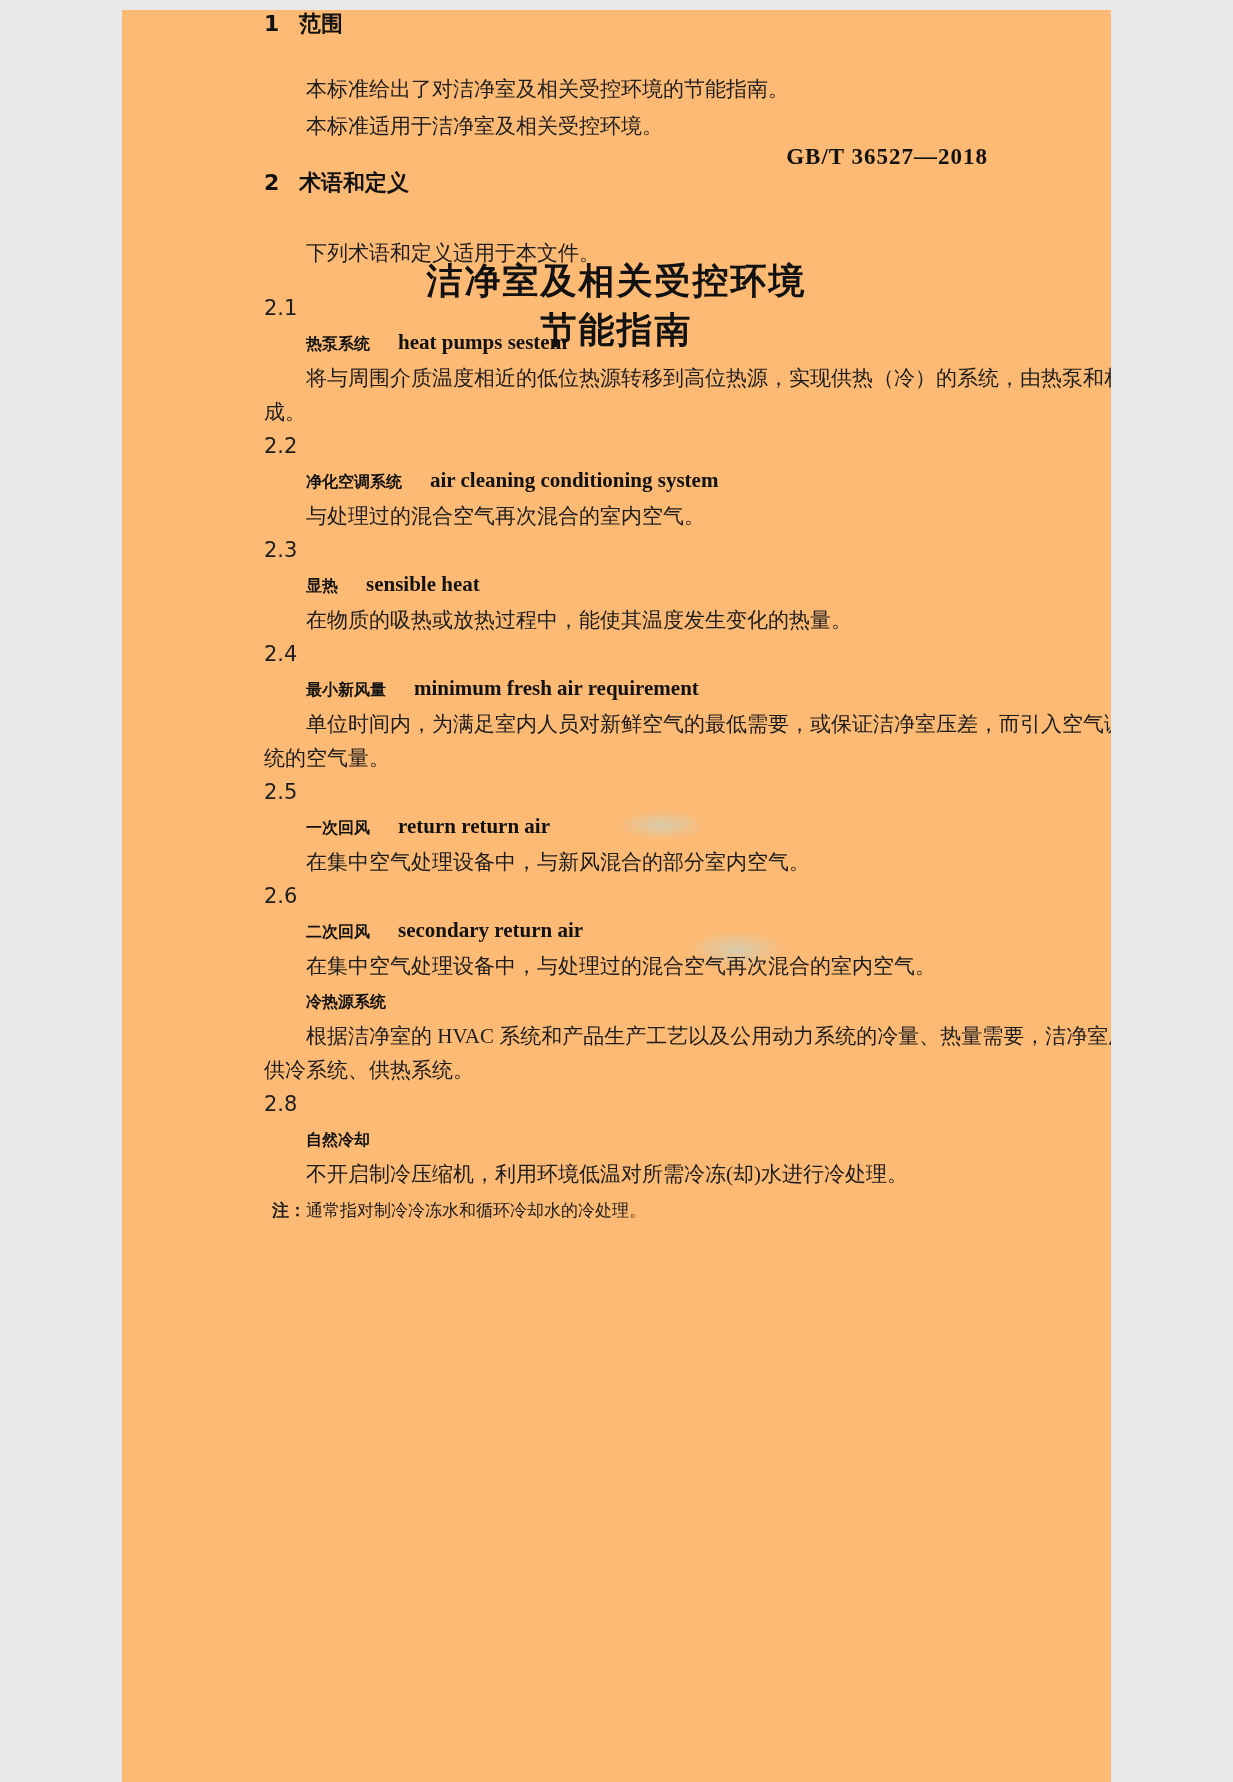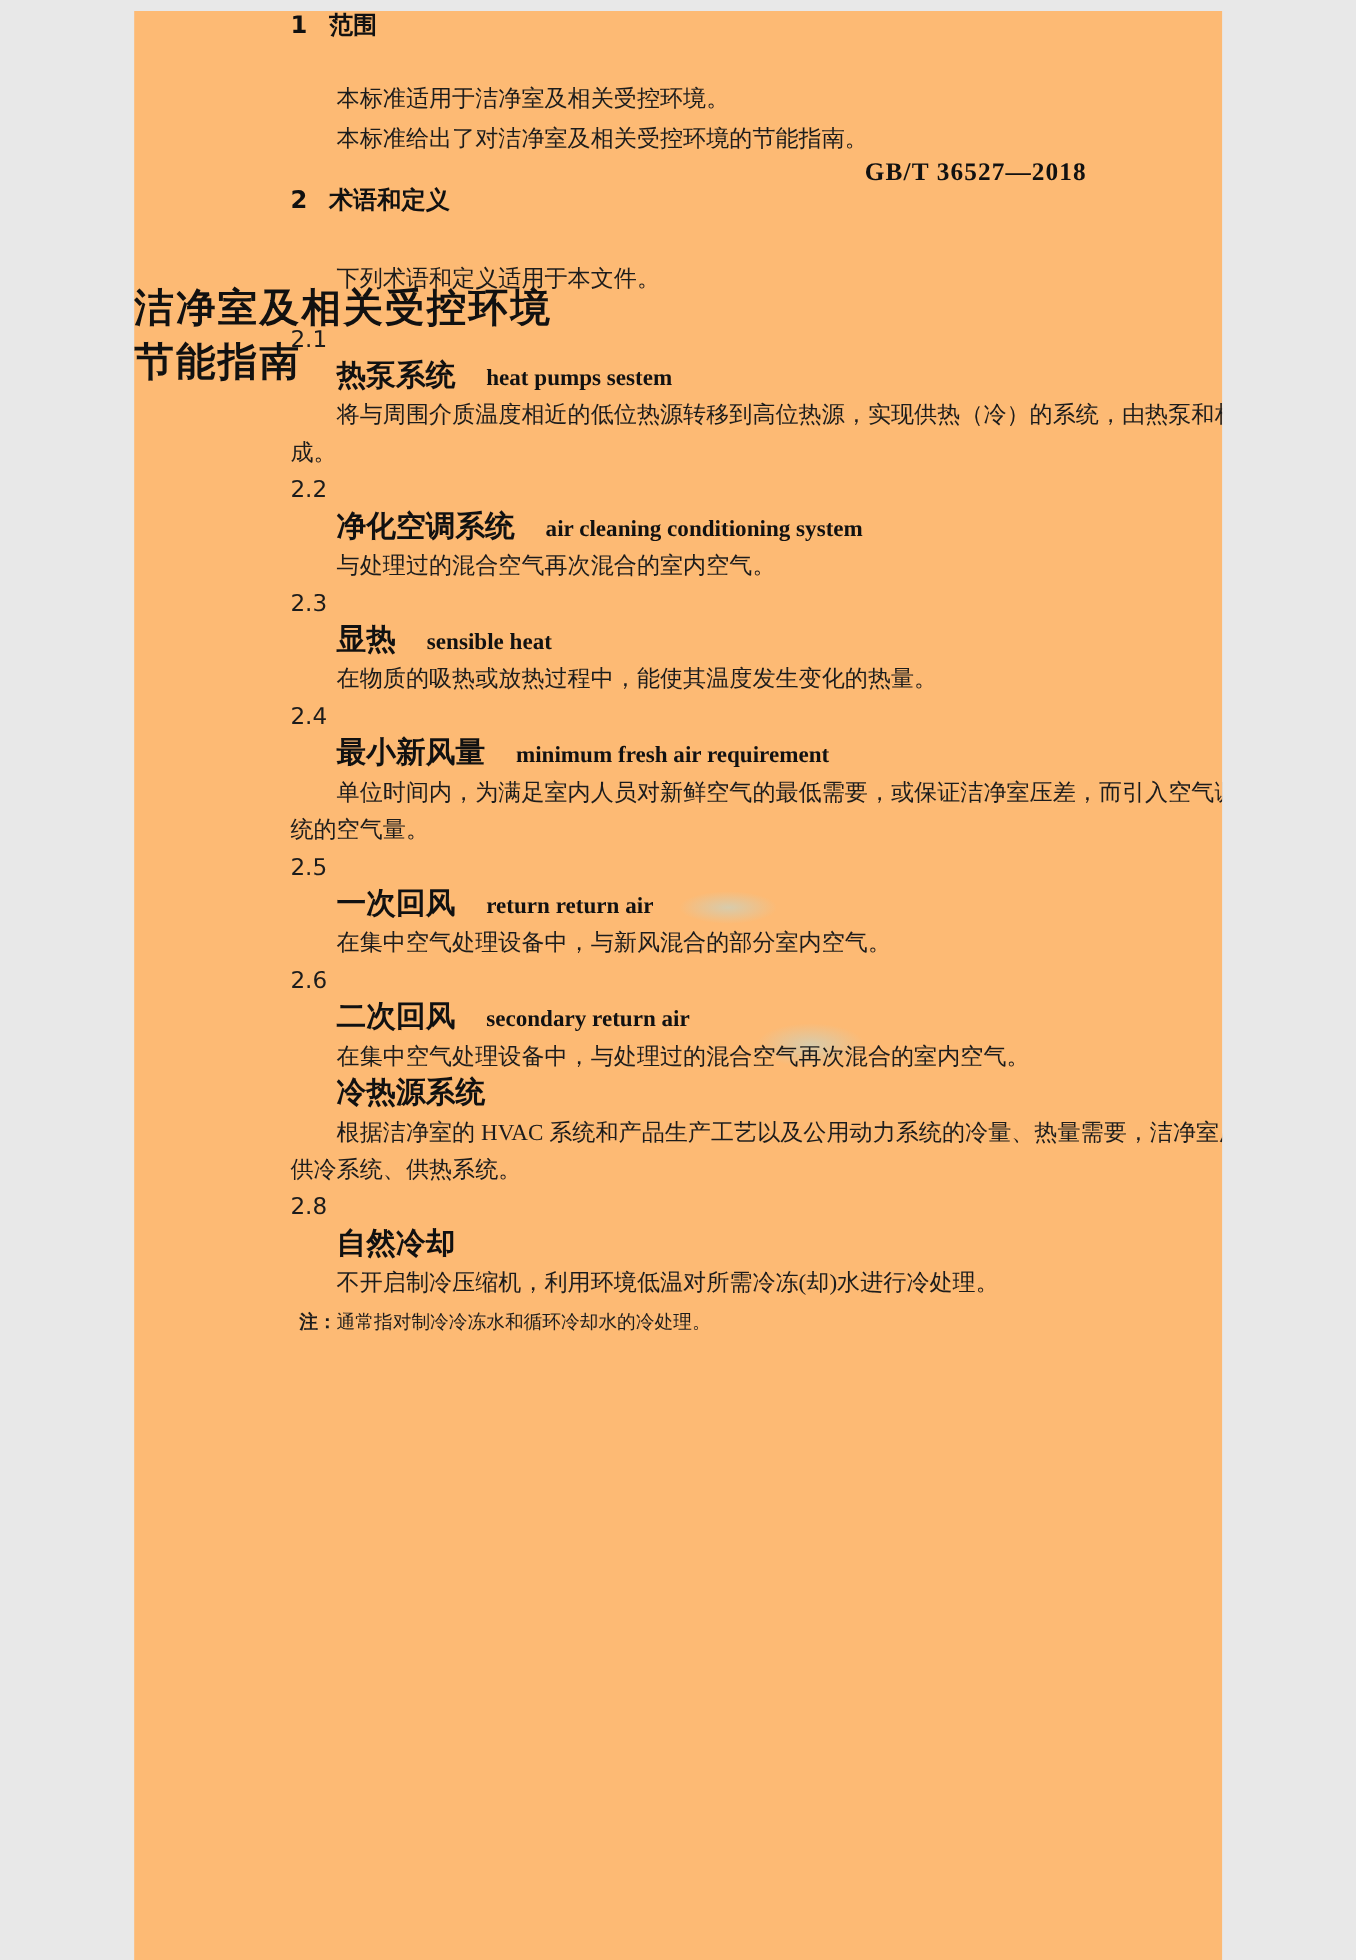--- a/index.html
+++ b/index.html
@@ -28,21 +28,21 @@
     letter-spacing: 1px;
     color: #111;
   }
 
   
   .doc-title {
     position: absolute;
     top: 246px;
     left: 0;
     width: 100%;
-    text-align: left;
+    text-align: center;
     font-family: "DejaVu Sans", sans-serif;
     font-weight: bold;
     font-size: 36px;
     line-height: 49px;
     letter-spacing: 2px;
     color: #111;
   }
 
   
   .content {
@@ -87,21 +87,21 @@
     font-size: 21px;
     line-height: 34px;
   }
   .term-line {
     line-height: 34px;
     padding-left: 42px;
   }
   .term-zh {
     font-family: "DejaVu Sans", sans-serif;
     font-weight: bold;
-    font-size: 27px;
+    font-size: 16px;
     color: #111;
   }
   .term-en {
     font-family: "Liberation Serif", serif;
     font-weight: bold;
     font-size: 21px;
     margin-left: 28px;
     color: #111;
   }
   .term-def {
@@ -153,22 +153,22 @@
     <div>洁净室及相关受控环境</div>
     <div>节能指南</div>
   </div>
 
   <div class="content">
 
     <div class="sec-heading">
       <span class="sec-num">1</span><span>范围</span>
     </div>
     <div class="scope-block">
+      <p class="scope-para">本标准给出了对洁净室及相关受控环境的节能指南。</p>
       <p class="scope-para">本标准适用于洁净室及相关受控环境。</p>
-      <p class="scope-para">本标准给出了对洁净室及相关受控环境的节能指南。</p>
     </div>
 
     <div class="sec-heading sec2-heading">
       <span class="sec-num">2</span><span>术语和定义</span>
     </div>
     <p class="terms-intro">下列术语和定义适用于本文件。</p>
 
     <div class="terms">
 
       <div class="term-entry">

